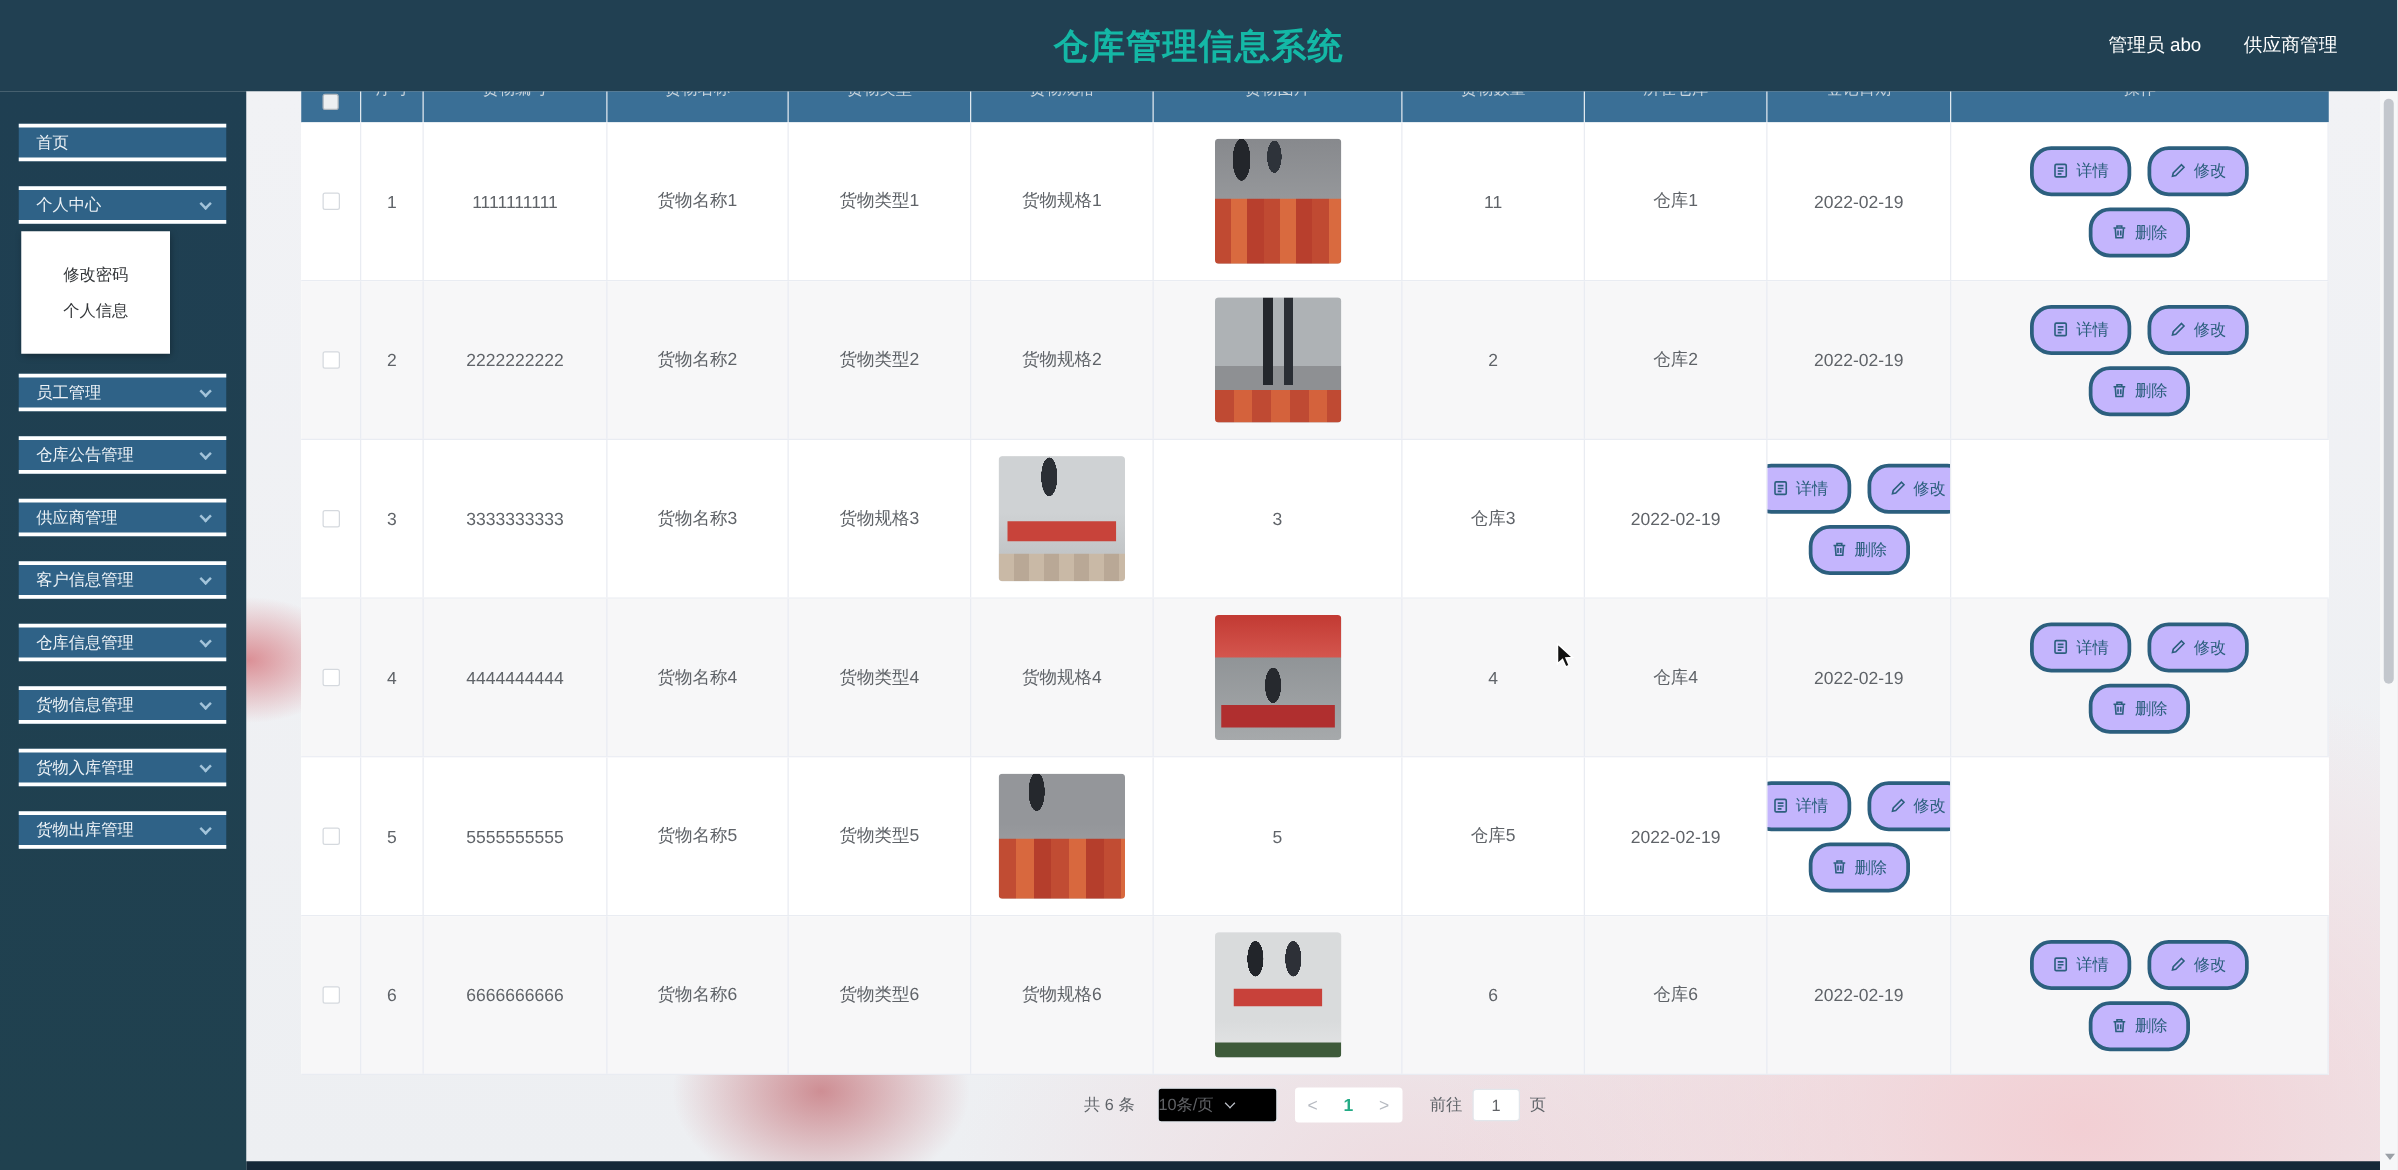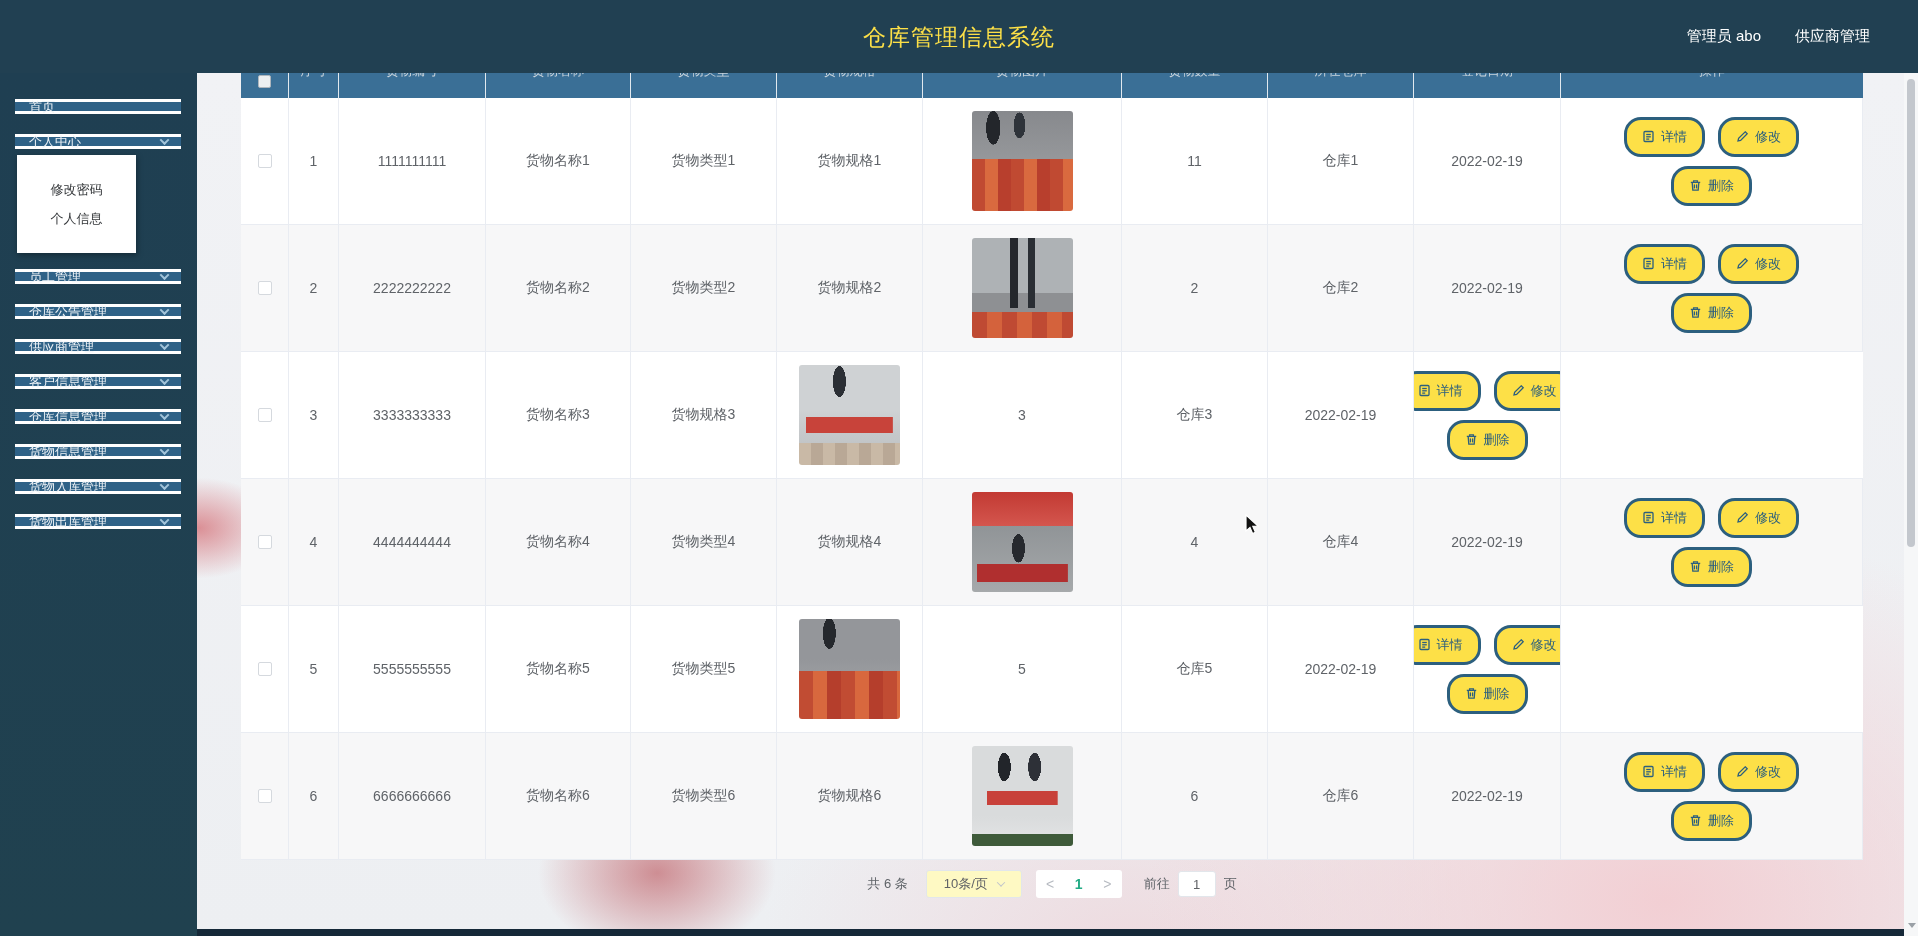--- a/index.html
+++ b/index.html
@@ -13,29 +13,29 @@
       radial-gradient(110px 70px at 2px 455px, rgba(208,92,100,.65), rgba(208,92,100,0) 72%),
       radial-gradient(720px 520px at 86% 96%, rgba(243,201,206,.85), rgba(243,201,206,0) 72%),
       radial-gradient(520px 340px at 55% 102%, rgba(238,213,218,.8), rgba(238,213,218,0) 72%),
       linear-gradient(#f1f2f5,#edeff2);
   }
   .bottom-strip { position:absolute; left:197px; right:14px; top:929px; height:7px; background:#152838; }
 
   
   .navbar { position:absolute; left:0; top:0; width:1918px; height:73px; background:#214052; z-index:30; }
   .nav-title { position:absolute; left:50%; top:50%; transform:translate(-50%,-50%);
-    color:#fde047; font-size:23px; font-weight:normal; letter-spacing:1px; white-space:nowrap; }
+    color:#14b8a6; font-size:28px; font-weight:bold; letter-spacing:1px; white-space:nowrap; }
   .nav-right { position:absolute; right:48px; top:0; height:73px; display:flex; align-items:center; gap:34px;
     color:#ffffff; font-size:15px; }
   .nav-right span { white-space:nowrap; cursor:pointer; }
 
   
   .sidebar { position:absolute; left:0; top:73px; width:197px; height:863px; background:#20404f;
     background:linear-gradient(#1f3f52,#20414f); z-index:20; padding-top:26px; }
-  .side-item { margin:0 16px 20px 15px; height:15px; background:#2f6287;
+  .side-item { margin:0 16px 20px 15px; height:30px; background:#2f6287;
     border-top:3px solid #ffffff; border-bottom:3px solid #ffffff;
     display:flex; align-items:center; justify-content:space-between; padding:0 13px 0 14px;
     color:#eef3f7; font-size:13px; cursor:pointer; }
   .side-label { white-space:nowrap; }
   .chev { width:7px; height:7px; border-right:2px solid #a3c4da; border-bottom:2px solid #a3c4da;
     transform:rotate(45deg) translate(-1px,-1px); flex:none; }
   .sub-panel { width:119px; margin:-14px 0 16px 17px; background:#ffffff; padding:20px 0;
     box-shadow:1px 2px 6px rgba(0,0,0,.35); }
   .sub-item { height:29px; line-height:29px; text-align:center; color:#333639; font-size:13px; cursor:pointer; }
 
@@ -61,30 +61,30 @@
   .photo.v1{background-image:radial-gradient(ellipse 11px 26px at 21% 28%,#23262b 64%,transparent 65%),radial-gradient(ellipse 9px 20px at 47% 24%,#2e333a 64%,transparent 65%),repeating-linear-gradient(90deg,#c04a32 0 13px,#d96a3f 13px 26px,#b83f2d 26px 39px),linear-gradient(#87898d,#a5a7a9);background-size:100% 60%,100% 60%,100% 52%,100% 100%;background-position:top,top,bottom,top;}
   .photo.v2{background-image:linear-gradient(90deg,transparent 38%,#24272c 38%,#24272c 46%,transparent 46%,transparent 55%,#2a2e34 55%,#2a2e34 62%,transparent 62%),repeating-linear-gradient(90deg,#bf4a33 0 15px,#d4623c 15px 30px),linear-gradient(#aeb2b5 0 55%,#8e9093 55%);background-size:100% 70%,100% 26%,100% 100%;background-position:top,bottom,top;}
   .photo.v3{background-image:radial-gradient(ellipse 10px 24px at 40% 30%,#2b2f35 64%,transparent 65%),linear-gradient(#c8433a,#c8433a),repeating-linear-gradient(90deg,#c9b9a6 0 12px,#b9a896 12px 24px),linear-gradient(#cfd2d4 0 45%,#b9bcbe);background-size:100% 55%,86% 16%,100% 22%,100% 100%;background-position:top,50% 62%,bottom,top;}
   .photo.v4{background-image:radial-gradient(ellipse 10px 22px at 46% 55%,#26292e 64%,transparent 65%),linear-gradient(#c23a33,#d4564e),linear-gradient(#b02f2f,#b02f2f),linear-gradient(#8f9396 0 30%,#a6a9ab);background-size:100% 46%,100% 34%,90% 18%,100% 100%;background-position:50% 58%,top,50% 88%,top;}
   .photo.v5{background-image:radial-gradient(ellipse 10px 24px at 30% 26%,#25282d 64%,transparent 65%),repeating-linear-gradient(90deg,#c14c33 0 14px,#d8683e 14px 28px,#b53e2c 28px 42px),linear-gradient(#94969a 0 40%,#aaacae);background-size:100% 55%,100% 48%,100% 100%;background-position:top,bottom,top;}
   .photo.v6{background-image:radial-gradient(ellipse 10px 22px at 32% 35%,#22252a 64%,transparent 65%),radial-gradient(ellipse 10px 22px at 62% 35%,#2d3037 64%,transparent 65%),linear-gradient(#c8413a,#c8413a),linear-gradient(#3e5a3a,#3e5a3a),linear-gradient(#d9dbdc 0 70%,#e4e5e6);background-size:100% 60%,100% 60%,70% 14%,100% 12%,100% 100%;background-position:top,top,50% 52%,bottom,top;}
 
   .actions { display:flex; flex-direction:column; align-items:center; justify-content:center; gap:9px; }
   .btn-row { display:flex; gap:13px; justify-content:center; }
   .pill-btn { display:inline-flex; align-items:center; gap:6px; height:40px; padding:10px 15px;
-    background:#fde047; border:3px solid #2c5f7e; border-radius:17px; color:#2c5f7e; font-size:13px;
+    background:#c4b5fd; border:3px solid #2c5f7e; border-radius:17px; color:#2c5f7e; font-size:13px;
     cursor:pointer; white-space:nowrap; }
   .pill-btn svg { flex:none; }
 
   
   .pagination { position:absolute; left:241px; top:869px; width:1622px; height:30px; z-index:10;
     display:flex; align-items:center; justify-content:center; gap:14px; color:#5f6368; font-size:13px; }
   .pg-total { margin-right:4px; }
-  .pg-select { width:96px; height:28px; background:#fef9c3; border:1px solid #e2e6eb; border-radius:3px;
-    display:flex; align-items:center; justify-content:center; gap:10px; cursor:pointer; color:#606266; }
+  .pg-select { width:96px; height:28px; background:#000000; border:1px solid #e2e6eb; border-radius:3px;
+    display:flex; align-items:center; justify-content:flex-start; gap:10px; cursor:pointer; color:#606266; }
   .pg-caret { width:6px; height:6px; border-right:1.5px solid #c0c4cc; border-bottom:1.5px solid #c0c4cc;
     transform:rotate(45deg) translate(-1px,-1px); }
   .pg-pager { width:86px; height:28px; background:#ffffff; border-radius:3px;
     display:flex; align-items:center; justify-content:space-around; }
   .pg-arrow { color:#b6bac1; font-size:14px; cursor:pointer; line-height:1; }
   .pg-current { color:#23ab85; font-weight:bold; font-size:14px; cursor:pointer; }
   .pg-goto { display:flex; align-items:center; gap:8px; margin-left:8px; }
   .pg-input { width:38px; height:26px; border:1px solid #e2e6eb; border-radius:3px; background:#fff;
     text-align:center; font-size:13px; color:#606266; font-family:inherit; }
 

